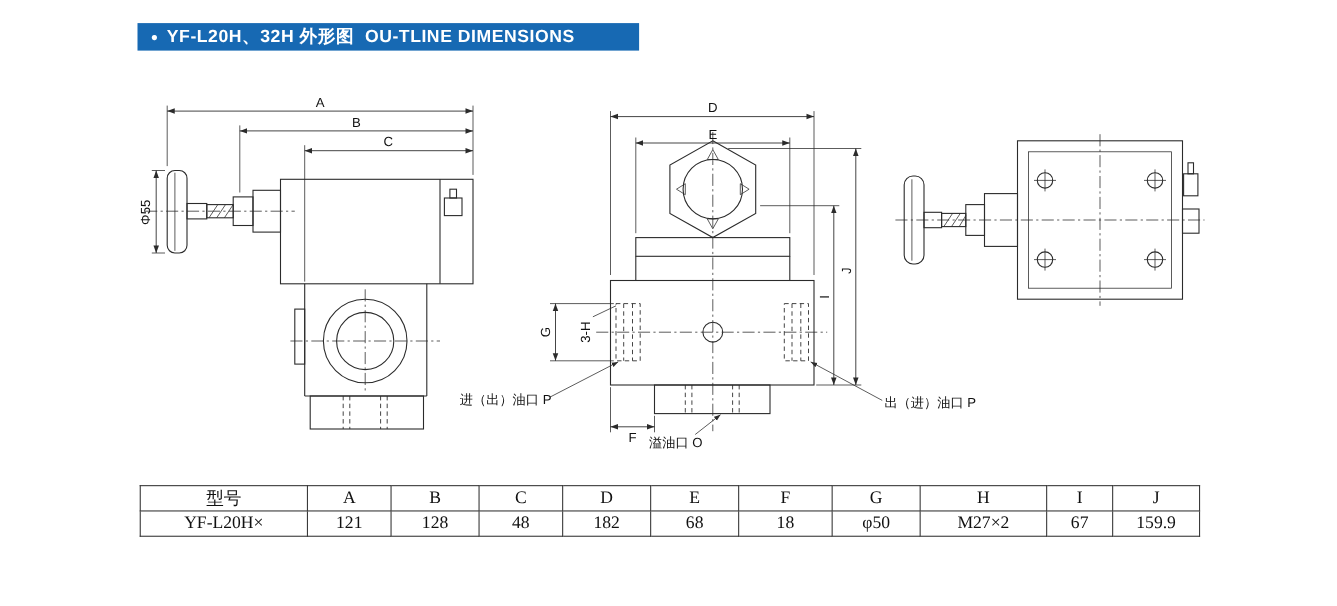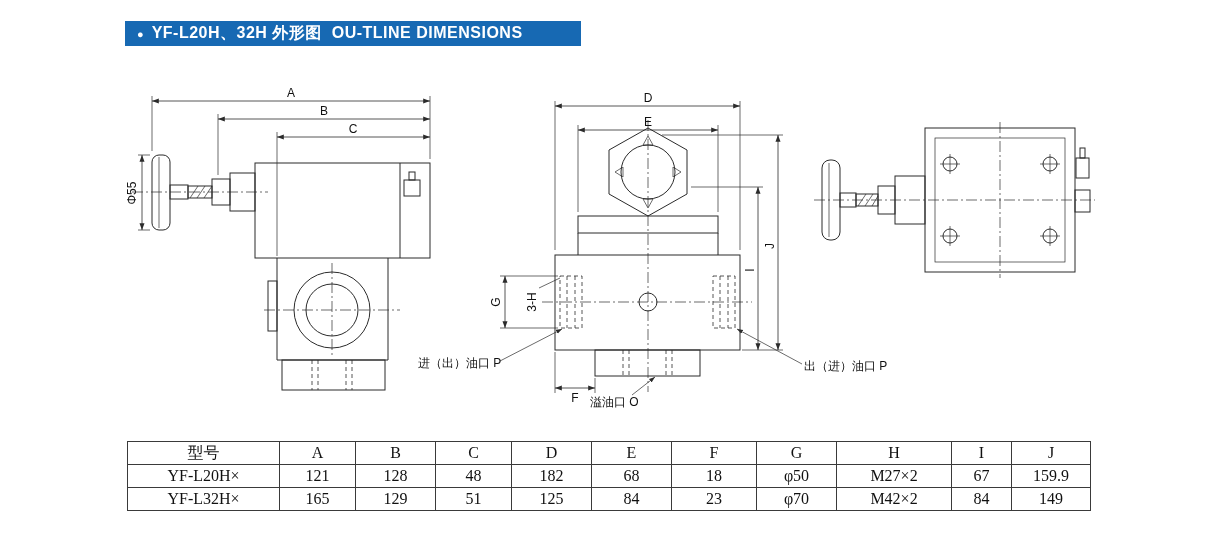--- a/index.html
+++ b/index.html
@@ -300,29 +300,16 @@
         <td>128</td>
         <td>48</td>
         <td>182</td>
         <td>68</td>
         <td>18</td>
         <td>φ50</td>
         <td>M27×2</td>
         <td>67</td>
         <td>159.9</td>
       </tr>
-      <tr>
-        <td>YF-L32H×</td>
-        <td>165</td>
-        <td>129</td>
-        <td>51</td>
-        <td>125</td>
-        <td>84</td>
-        <td>23</td>
-        <td>φ70</td>
-        <td>M42×2</td>
-        <td>84</td>
-        <td>149</td>
-      </tr>
     </tbody>
   </table>
 
 </div>
 
 </body></html>

